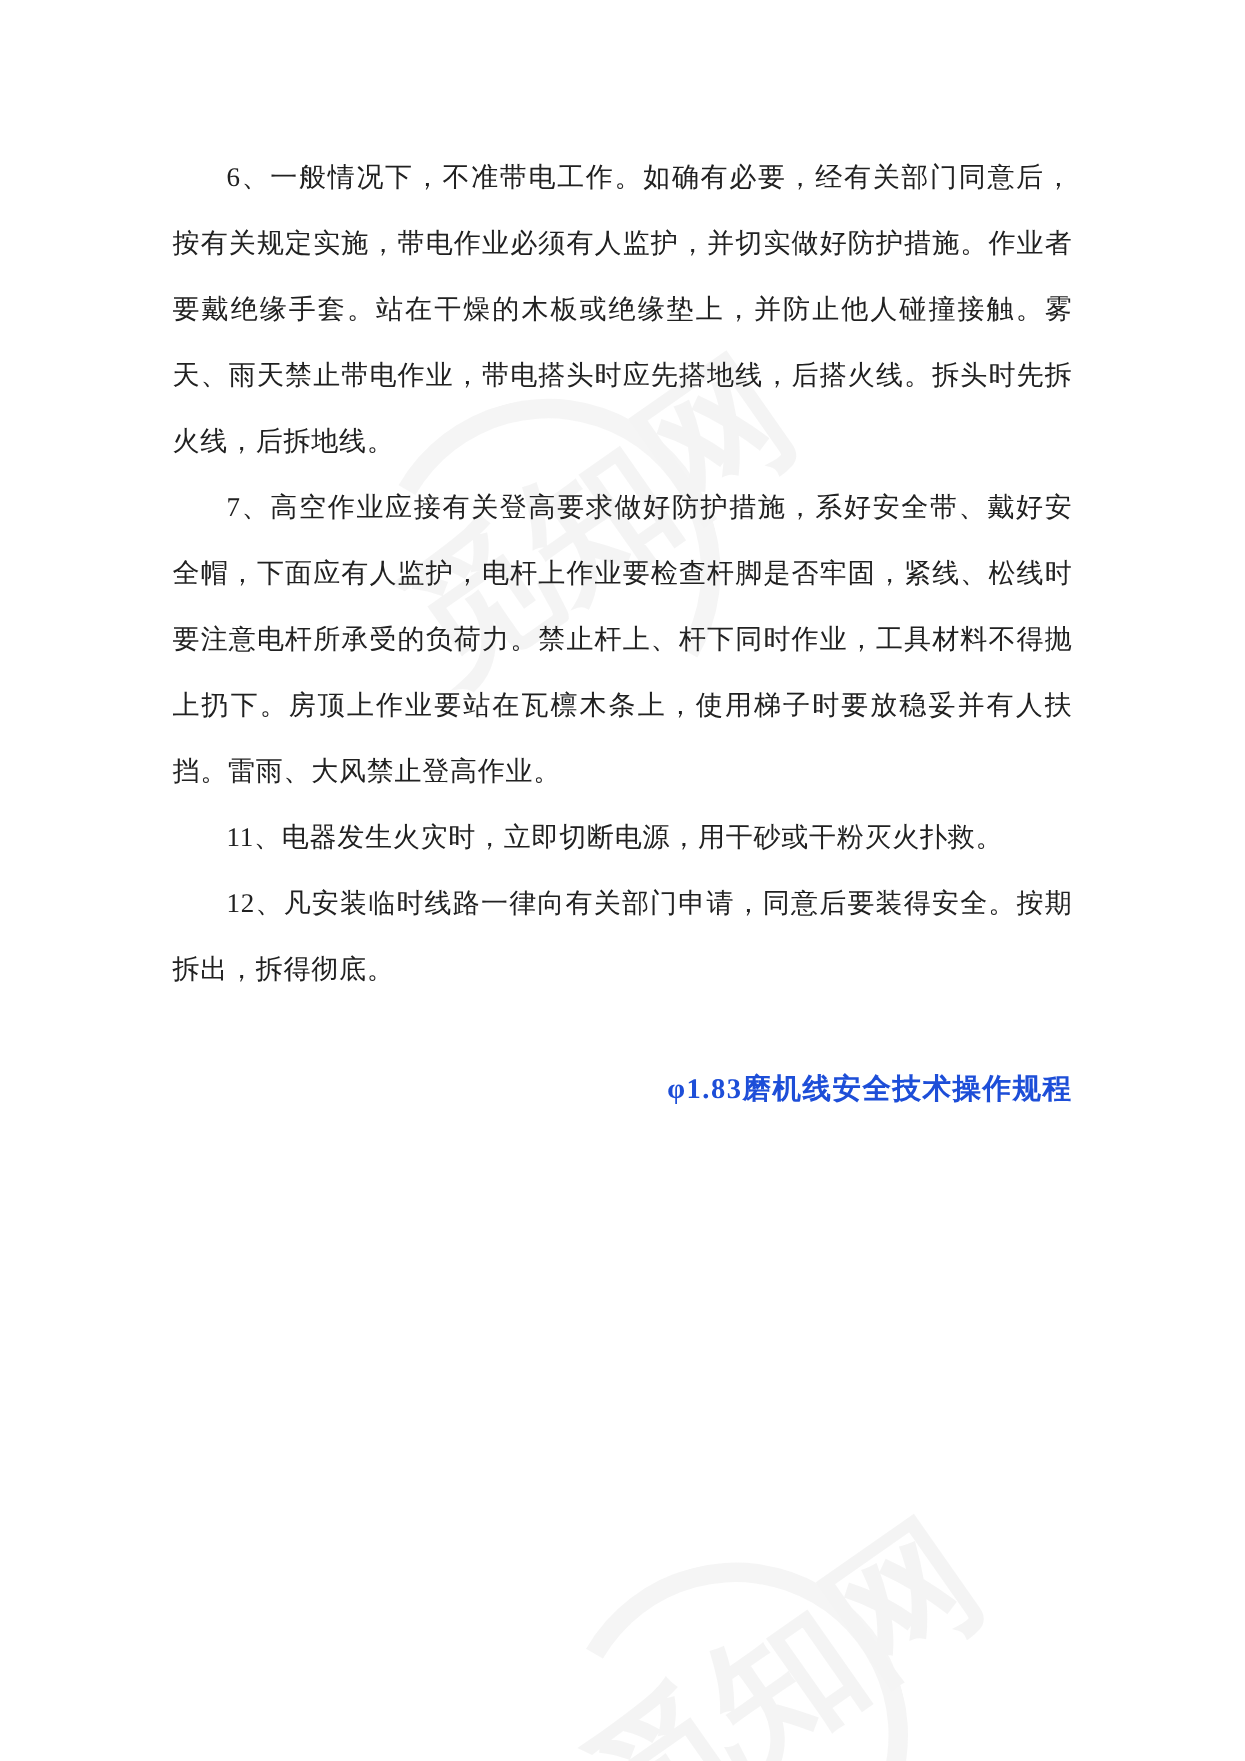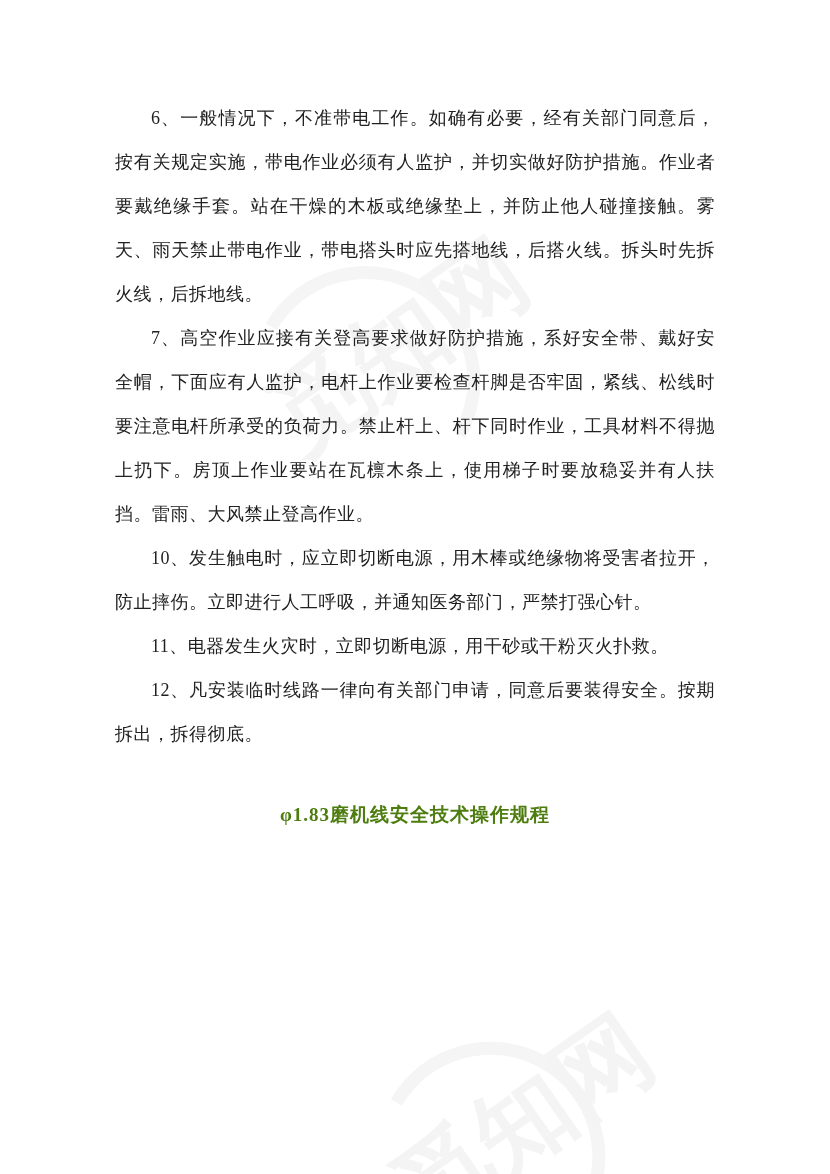--- a/index.html
+++ b/index.html
@@ -24,24 +24,24 @@
   .para {
     font-size: 18px;
     line-height: 44px;
     color: #212121;
     text-align: justify;
     text-indent: 2em;
     letter-spacing: 0.5px;
   }
   .heading {
     margin-top: 44px;
-    text-align: center;
+    text-align: right;
     font-size: 19px;
     font-weight: bold;
-    color: #4d7c0f;
+    color: #1d4ed8;
     letter-spacing: 1px;
     line-height: 30px;
   }
   .watermark {
     position: absolute;
     pointer-events: none;
     opacity: 0.07;
     transform: rotate(-35deg);
   }
   .wm-ring {
@@ -77,19 +77,18 @@
   </div>
 
   <div class="watermark wm-bottom">
     <div class="wm-ring"></div>
     <span class="wm-text">觅知网</span>
   </div>
 
   <div class="content">
     <p class="para">6、一般情况下，不准带电工作。如确有必要，经有关部门同意后，按有关规定实施，带电作业必须有人监护，并切实做好防护措施。作业者要戴绝缘手套。站在干燥的木板或绝缘垫上，并防止他人碰撞接触。雾天、雨天禁止带电作业，带电搭头时应先搭地线，后搭火线。拆头时先拆火线，后拆地线。</p>
     <p class="para">7、高空作业应接有关登高要求做好防护措施，系好安全带、戴好安全帽，下面应有人监护，电杆上作业要检查杆脚是否牢固，紧线、松线时要注意电杆所承受的负荷力。禁止杆上、杆下同时作业，工具材料不得抛上扔下。房顶上作业要站在瓦檩木条上，使用梯子时要放稳妥并有人扶挡。雷雨、大风禁止登高作业。</p>
-    <p class="para">10、发生触电时，应立即切断电源，用木棒或绝缘物将受害者拉开，防止摔伤。立即进行人工呼吸，并通知医务部门，严禁打强心针。</p>
     <p class="para">11、电器发生火灾时，立即切断电源，用干砂或干粉灭火扑救。</p>
     <p class="para">12、凡安装临时线路一律向有关部门申请，同意后要装得安全。按期拆出，拆得彻底。</p>
     <h2 class="heading">φ1.83磨机线安全技术操作规程</h2>
   </div>
 
 </div>
 
 </body></html>

